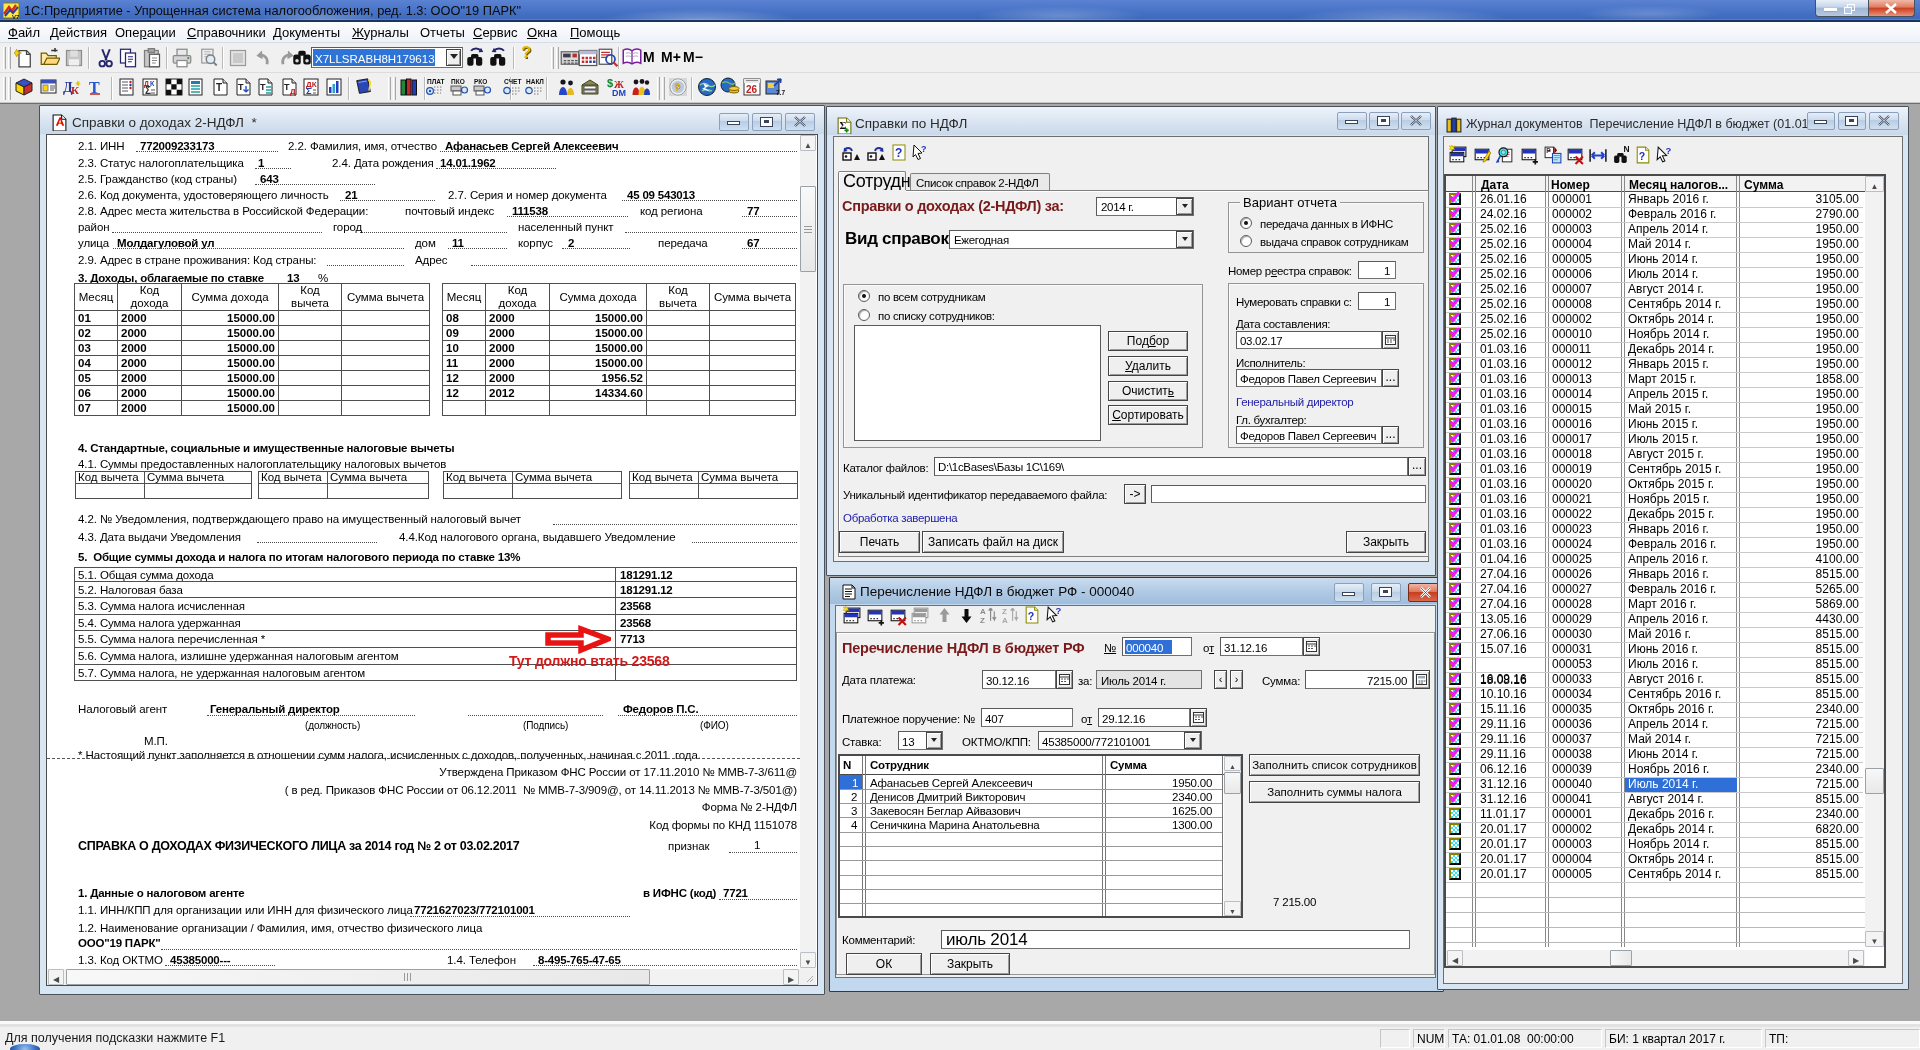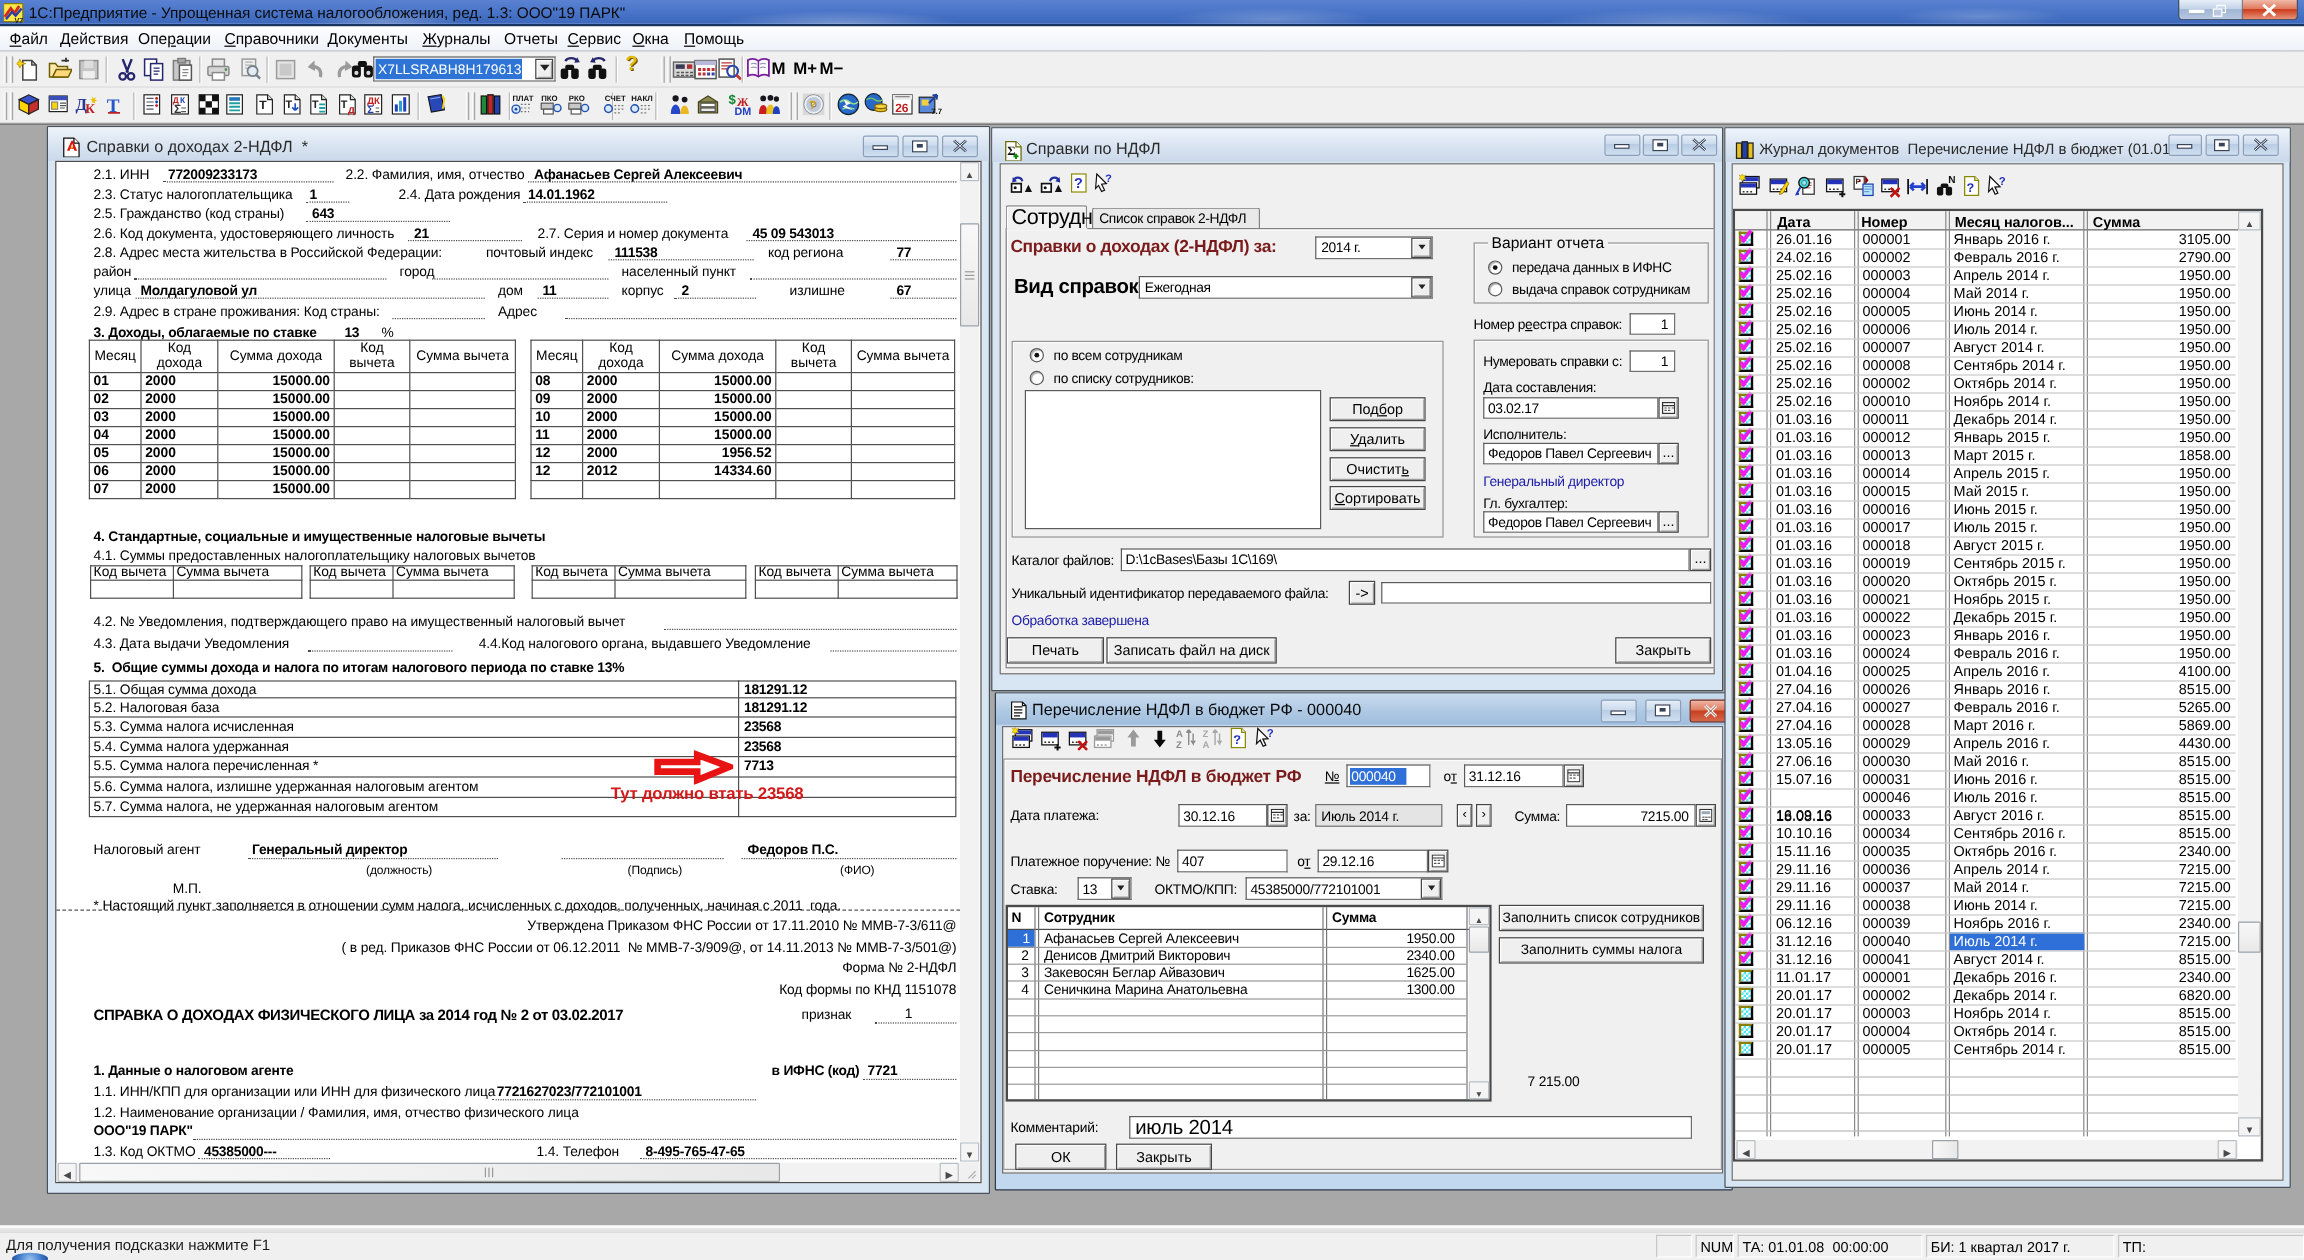--- a/index.html
+++ b/index.html
@@ -469,21 +469,21 @@
       <div class="dot" style="left:625px;top:231px;width:172px"></div>
 <div class="t" style="left:78px;top:237px">улица</div>
       <div class="t b" style="left:117px;top:237px">Молдагуловой ул</div>
       <div class="dot" style="left:113px;top:247px;width:291px"></div>
 <div class="t" style="left:415px;top:237px">дом</div>
       <div class="t b" style="left:452px;top:237px">11</div>
       <div class="dot" style="left:448px;top:247px;width:59px"></div>
 <div class="t" style="left:518px;top:237px">корпус</div>
       <div class="t b" style="left:568px;top:237px">2</div>
       <div class="dot" style="left:562px;top:247px;width:68px"></div>
-<div class="t" style="left:658px;top:237px">излишне</div>
+<div class="t" style="left:658px;top:237px">передача</div>
       <div class="t b" style="left:747px;top:237px">67</div>
       <div class="dot" style="left:742px;top:247px;width:55px"></div>
 <div class="t" style="left:78px;top:254px">2.9. Адрес в стране проживания: Код страны:</div>
       <div class="dot" style="left:327px;top:264px;width:77px"></div>
 <div class="t" style="left:415px;top:254px">Адрес</div>
       <div class="dot" style="left:471px;top:264px;width:326px"></div>
 <div class="t b" style="left:78px;top:272px">3. Доходы, облагаемые по ставке</div>
       <div class="t b" style="left:287px;top:272px">13</div>
       <div class="t" style="left:318px;top:272px">%</div>
 <table class="w1t" style="left:74px;top:283px;width:355px">
@@ -1302,21 +1302,21 @@
       <span class="jc" style="left:1549px;top:627px;width:72px">000030</span>
       <span class="jc" style="left:1625px;top:627px;width:112px">Май 2016 г.</span>
       <span class="jc jr" style="left:1740px;top:627px;width:123px">8515.00</span>
 <span class="ji jA" style="left:1449px;top:643px"></span>
       <span class="jc" style="left:1477px;top:642px;width:66px">15.07.16</span>
       <span class="jc" style="left:1549px;top:642px;width:72px">000031</span>
       <span class="jc" style="left:1625px;top:642px;width:112px">Июнь 2016 г.</span>
       <span class="jc jr" style="left:1740px;top:642px;width:123px">8515.00</span>
 <span class="ji jA" style="left:1449px;top:658px"></span>
       <span class="jc" style="left:1477px;top:673px;width:66px">18.08.16</span>
-      <span class="jc" style="left:1549px;top:657px;width:72px">000046</span>
+      <span class="jc" style="left:1549px;top:657px;width:72px">000053</span>
       <span class="jc" style="left:1625px;top:657px;width:112px">Июль 2016 г.</span>
       <span class="jc jr" style="left:1740px;top:657px;width:123px">8515.00</span>
 <span class="ji jA" style="left:1449px;top:673px"></span>
       <span class="jc" style="left:1477px;top:672px;width:66px">16.09.16</span>
       <span class="jc" style="left:1549px;top:672px;width:72px">000033</span>
       <span class="jc" style="left:1625px;top:672px;width:112px">Август 2016 г.</span>
       <span class="jc jr" style="left:1740px;top:672px;width:123px">8515.00</span>
 <span class="ji jA" style="left:1449px;top:688px"></span>
       <span class="jc" style="left:1477px;top:687px;width:66px">10.10.16</span>
       <span class="jc" style="left:1549px;top:687px;width:72px">000034</span>

